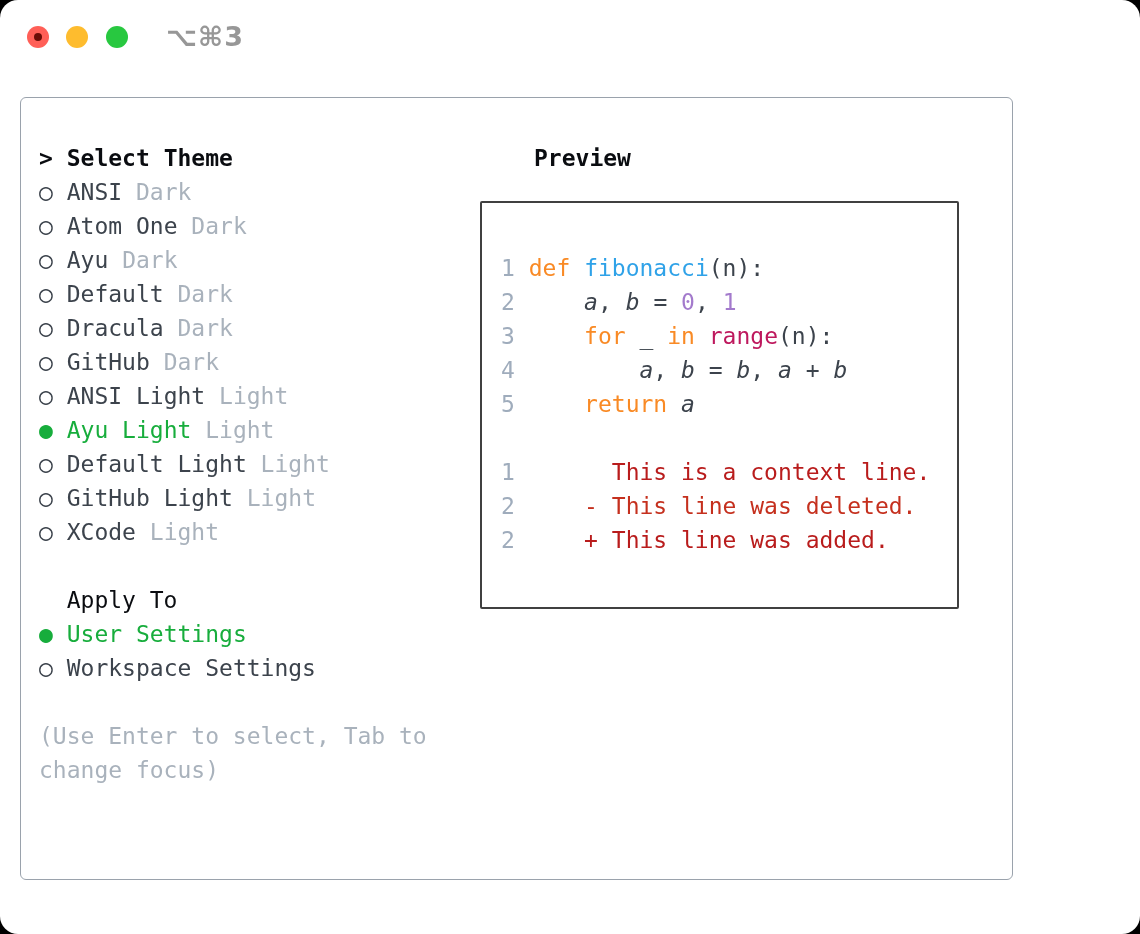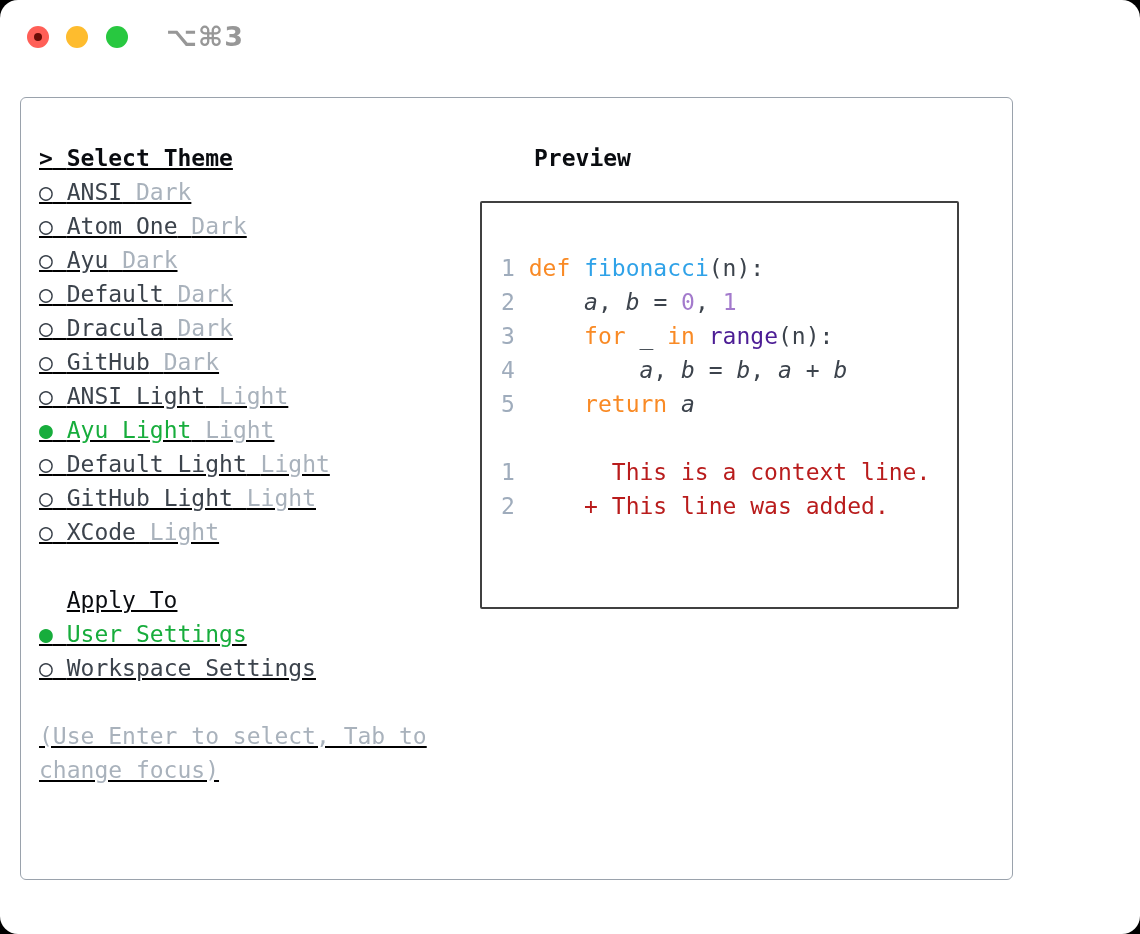--- a/index.html
+++ b/index.html
@@ -19,42 +19,42 @@
     position:absolute;left:166px;top:21px;font-size:27px;font-weight:bold;
     color:#979797;font-family:"DejaVu Sans","Liberation Sans",sans-serif;letter-spacing:1px;
   }
   
   .panel{
     position:absolute;left:20px;top:97px;width:993px;height:783px;
     box-sizing:border-box;border:1.5px solid #9AA2AC;border-radius:6px;background:#fff;
   }
   .line{height:34px;line-height:34px;font-size:23px;white-space:pre;color:#3C434C;}
   .blank{height:34px;}
-  .left{position:absolute;left:18px;top:43px;text-decoration:underline;}
+  .left{position:absolute;left:18px;top:43px;}
   .header{font-weight:bold;color:#0A0C10;}
   .subheader{color:#0A0C10;padding-left:2ch;}
   .caret{font-weight:bold;color:#0A0C10;}
   .marker{color:#3C434C;}
   .marker.sel{color:#17AD3C;}
   .sel{color:#17AD3C;}
   .muted{color:#A9B2BC;}
   .hint{color:#A9B2BC;}
   
   .rheader{position:absolute;left:480px;top:43px;margin-left:33px;}
   .preview-box{
     position:absolute;left:459px;top:103px;width:479px;height:408px;
     box-sizing:border-box;border:2px solid #404040;border-radius:2px;background:#fff;
   }
   .code{position:absolute;left:19px;top:48px;}
   .codeline{height:34px;line-height:34px;font-size:23px;white-space:pre;}
   .ln{color:#9FACBC;}
   .kw{color:#F98A25;}
   .fn{color:#2FA2E8;}
   .cn{color:#A37ACC;}
-  .rf{color:#4c1d95;}
+  .rf{color:#be185d;}
   .pl{color:#3C434C;}
   .v{color:#3C434C;font-style:italic;}
   .ctx{color:#b91c1c;}
   .del{color:#C5301E;}
   .add{color:#b91c1c;}
 </style>
 </head>
 <body>
 
 <div class="window">
@@ -100,18 +100,19 @@
 
     <div class="preview-box">
       <div class="code" id="code">
           <div class="codeline"><span class="ln">1</span><span class="pl"> </span><span class="kw">def</span><span class="pl"> </span><span class="fn">fibonacci</span><span class="pl">(n):</span></div>
           <div class="codeline"><span class="ln">2</span><span class="pl">     </span><span class="v">a</span><span class="pl">, </span><span class="v">b</span><span class="pl"> = </span><span class="cn">0</span><span class="pl">, </span><span class="cn">1</span></div>
           <div class="codeline"><span class="ln">3</span><span class="pl">     </span><span class="kw">for</span><span class="pl"> _ </span><span class="kw">in</span><span class="pl"> </span><span class="rf">range</span><span class="pl">(n):</span></div>
           <div class="codeline"><span class="ln">4</span><span class="pl">         </span><span class="v">a</span><span class="pl">, </span><span class="v">b</span><span class="pl"> = </span><span class="v">b</span><span class="pl">, </span><span class="v">a</span><span class="pl"> + </span><span class="v">b</span></div>
           <div class="codeline"><span class="ln">5</span><span class="pl">     </span><span class="kw">return</span><span class="pl"> </span><span class="v">a</span></div>
           <div class="blank"></div>
           <div class="codeline"><span class="ln">1</span><span class="ctx">       This is a context line.</span></div>
+          <div class="codeline"><span class="ln">2</span><span class="del">     - This line was deleted.</span></div>
           <div class="codeline"><span class="ln">2</span><span class="add">     + This line was added.</span></div>
         </div>
     </div>
 
   </div>
 </div>
 
 </body></html>

